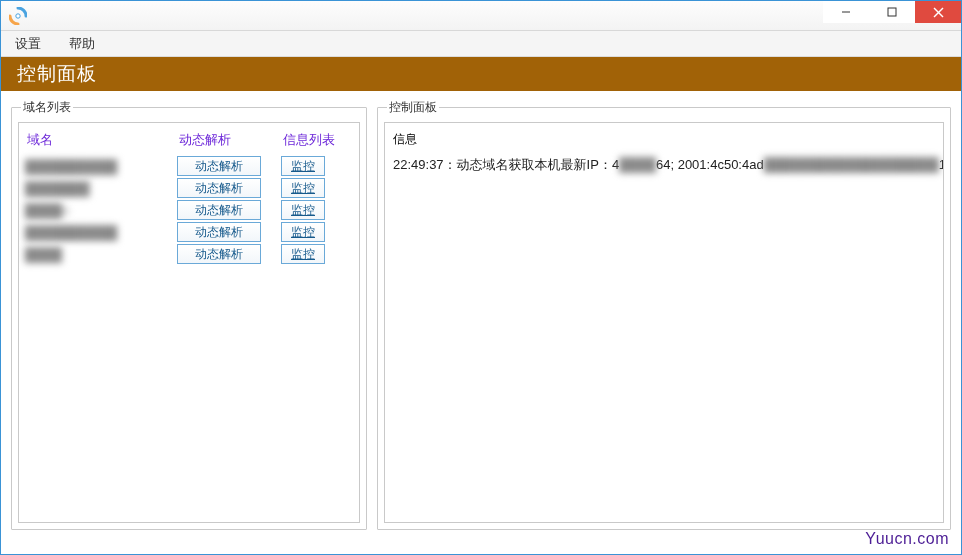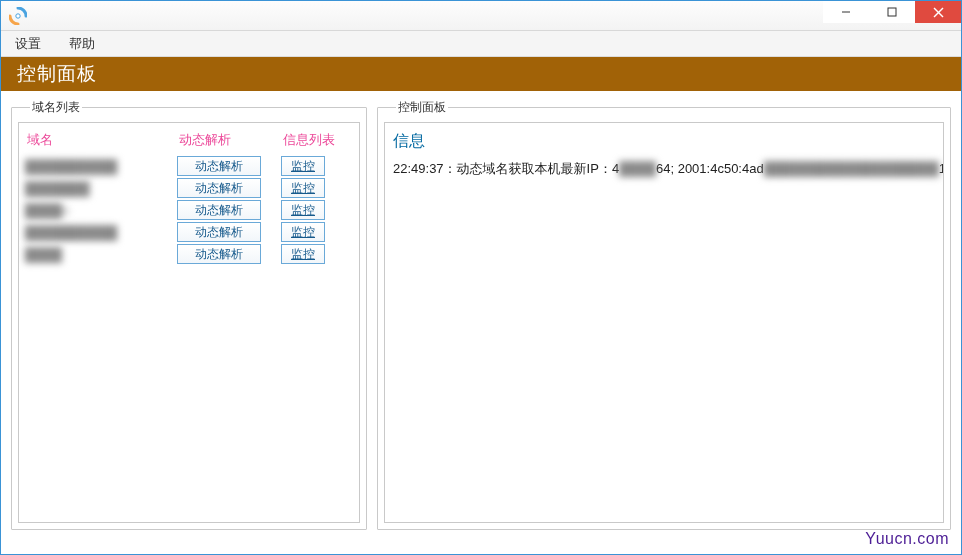--- a/index.html
+++ b/index.html
@@ -88,38 +88,38 @@
     border-radius: 1px;
     position: relative;
     flex-shrink: 0;
     padding: 6px 6px 6px 6px;
     min-width: 0;
   }
   fieldset.panel > legend {
     font-size: 12px;
     color: #333;
     padding: 0 2px;
-    margin-left: 12px;
+    margin-left: 3px;
   }
   .panel-left { width: 356px; }
   .panel-right { flex: 1; }
 
   .inner-box {
     border: 1px solid #c9c9c9;
     width: 100%;
     height: 100%;
     padding: 4px 6px;
     overflow: hidden;
     background: #fff;
   }
 
   .cols-header {
     display: flex;
     font-size: 13px;
-    color: #ec4899;
+    color: #6d28d9;
     padding: 4px 0 6px 2px;
   }
   .col-domain { width: 152px; }
   .col-ddns   { width: 104px; }
   .col-mon    { flex: 1; }
 
   .domain-row {
     display: flex;
     align-items: center;
     height: 22px;
@@ -143,22 +143,22 @@
     background: linear-gradient(#ffffff,#f2f6fa);
     border: 1px solid #6aa9d8;
     text-align: center;
     cursor: pointer;
     padding: 0;
   }
   .btn.ddns { width: 84px; margin-right: 20px; }
   .btn.mon  { width: 44px; text-decoration: underline; }
 
   .info-header {
-    font-size: 16px;
-    color: #0369a1;
+    font-size: 12px;
+    color: #000000;
     padding: 4px 0 6px 2px;
   }
   .log-line {
     font-size: 13px;
     color: #222;
     white-space: nowrap;
     padding: 2px 0 0 2px;
   }
   .log-line .blur {
     filter: blur(3.5px);

